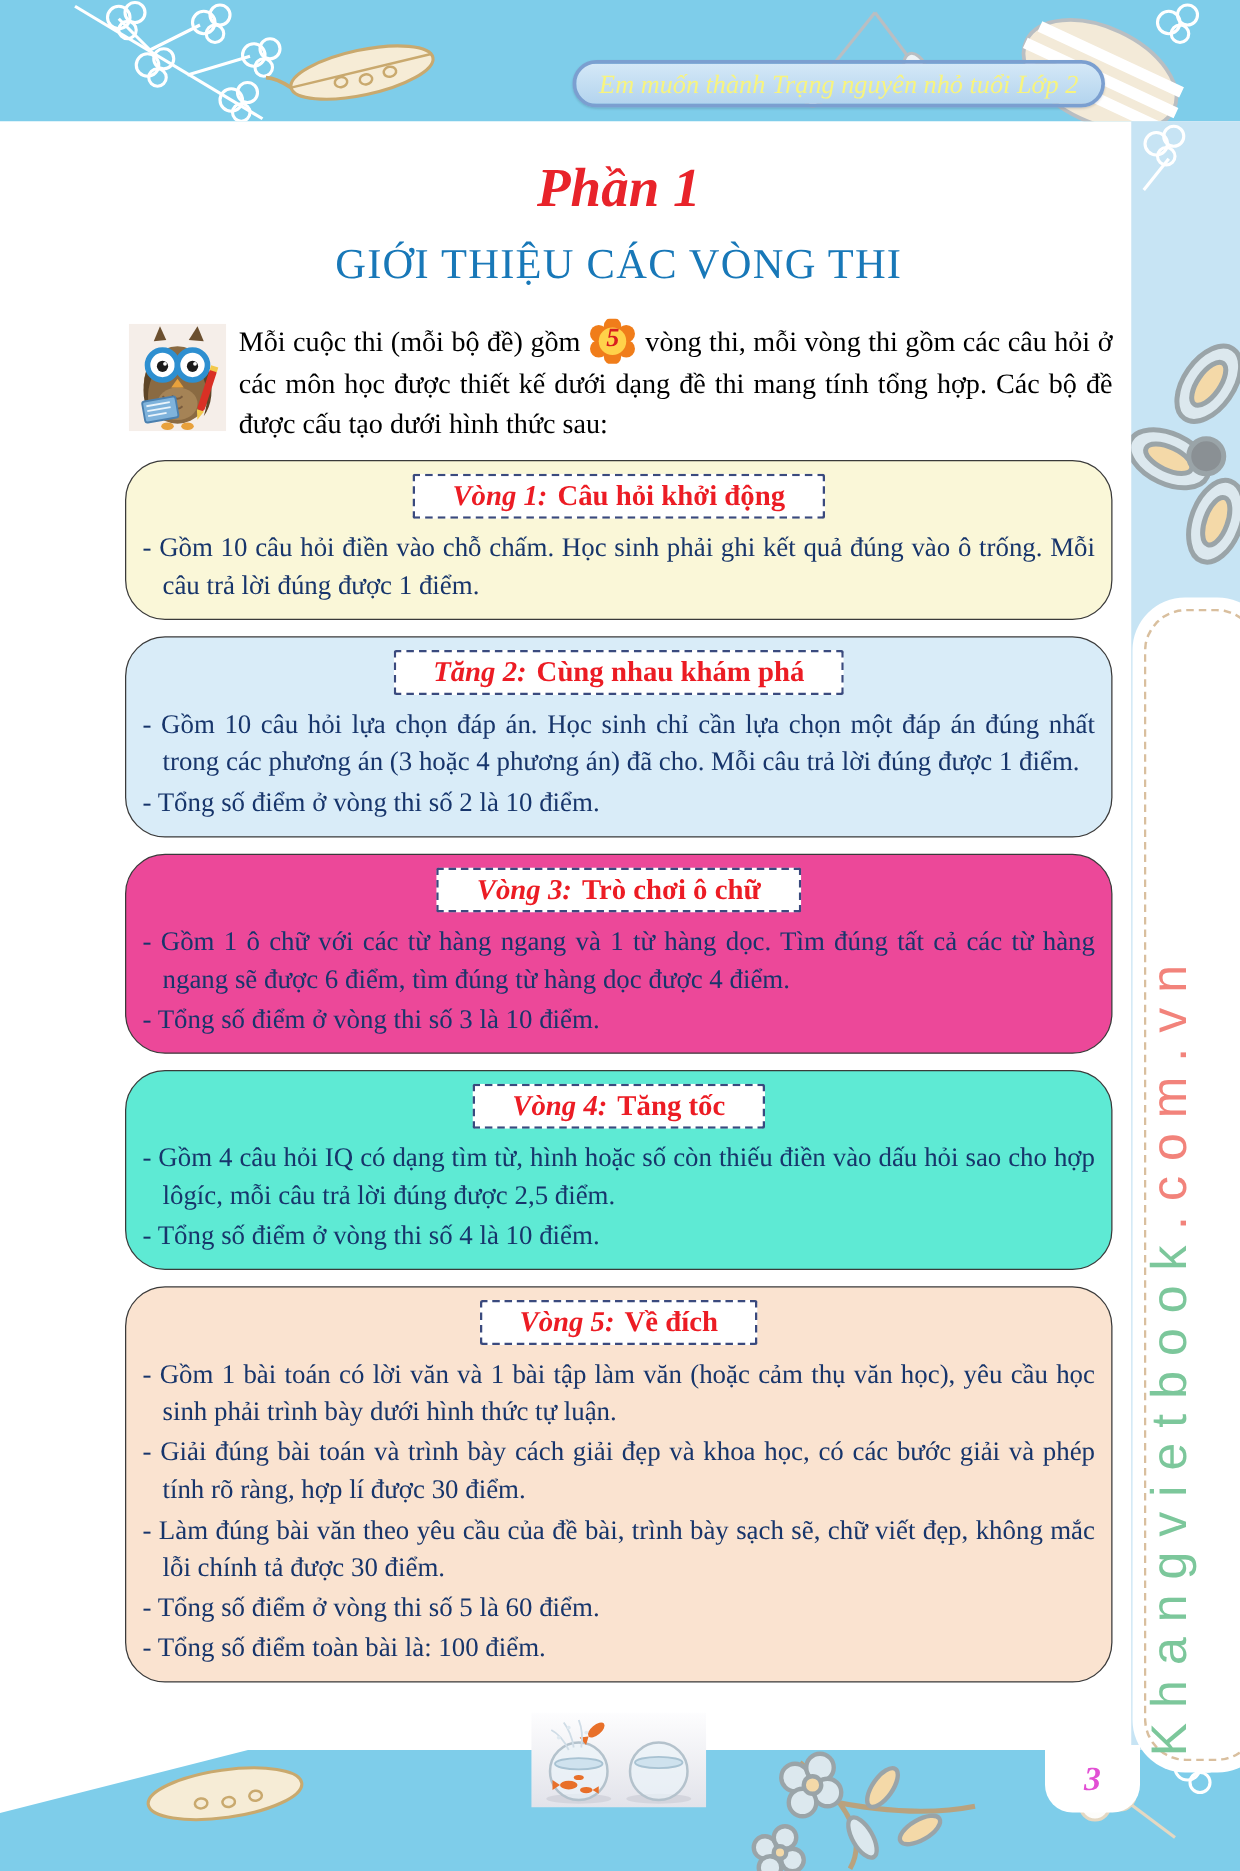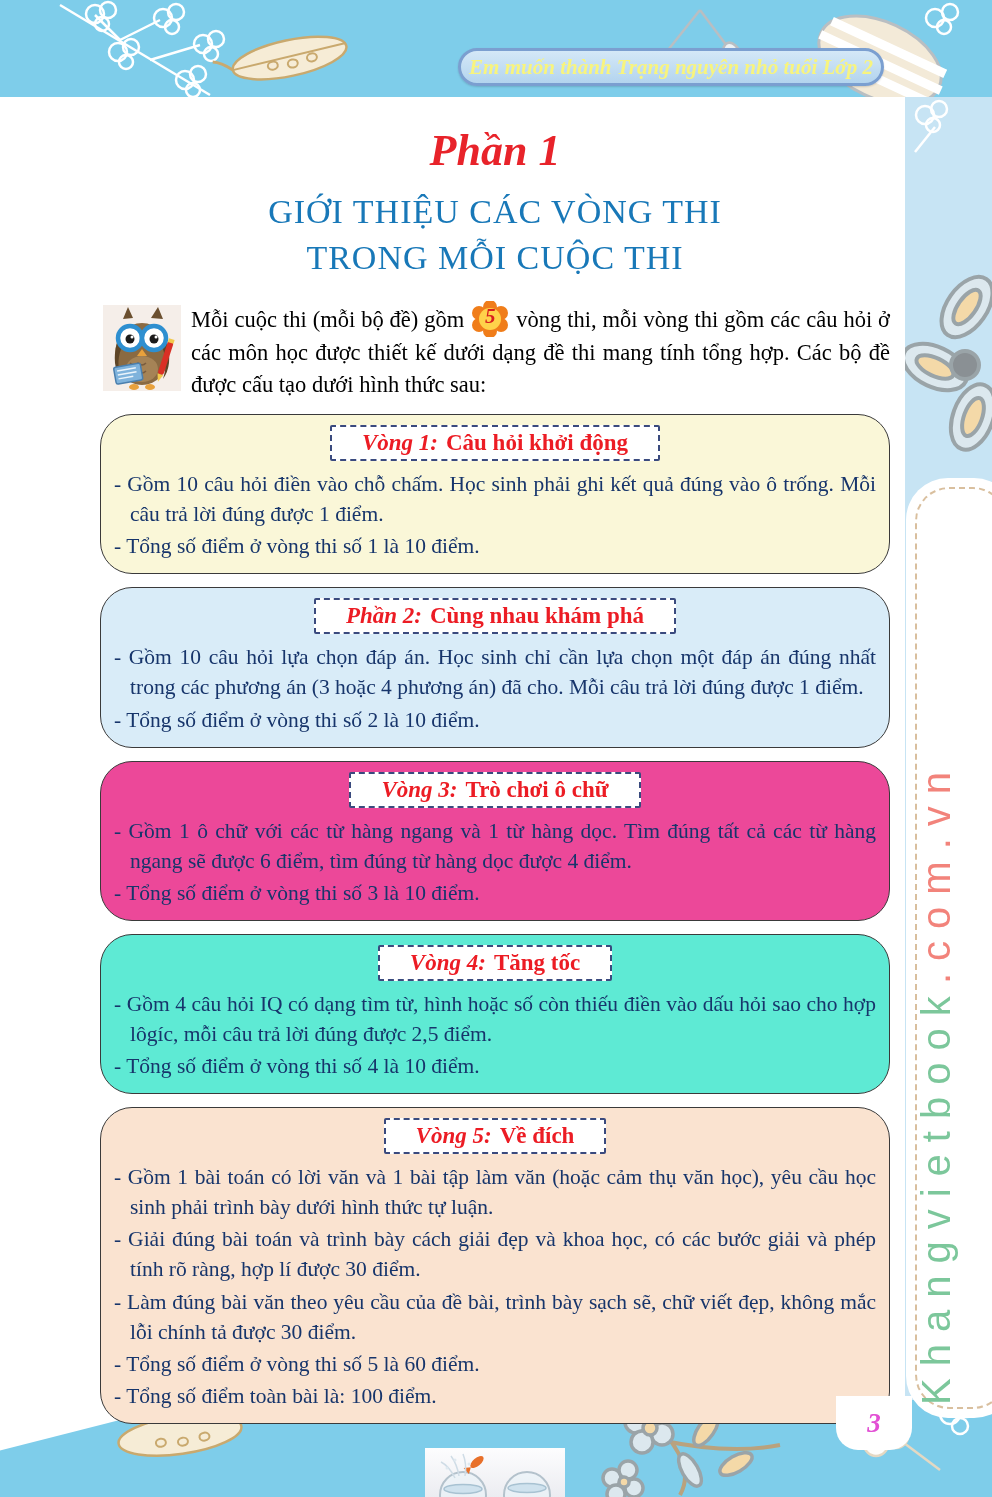--- a/index.html
+++ b/index.html
@@ -15,21 +15,21 @@
   .strip-svg{position:absolute;top:0;left:0;}
   
   .header-pill{
     position:absolute;left:458px;top:48px;width:420px;height:32px;z-index:3;
     background:linear-gradient(#d4e8f7,#b3d4ee);
     border:3px solid #7B9FD0;border-radius:20px;
     display:flex;align-items:center;justify-content:center;
     box-shadow:0 1px 2px rgba(0,0,0,.15);
   }
   .header-pill span{
-    font-style:italic;font-weight:bold;font-size:21px;color:#F8F47E;white-space:nowrap;
+    font-style:italic;font-weight:normal;font-size:21px;color:#F8F47E;white-space:nowrap;
   }
   
   .watermark-panel{
     position:absolute;left:906px;top:478px;width:110px;height:940px;
     background:#ffffff;border-radius:42px;z-index:2;
   }
   .watermark-panel::after{
     content:"";position:absolute;inset:9px;border:2px dashed #D9BF9E;border-radius:34px;
   }
   .watermark-text{
@@ -242,21 +242,20 @@
   <div class="page-tab">
     <span>3</span>
   </div>
 
   <div class="content">
 
     <div class="part-title">Phần 1</div>
 
     <div class="main-title">
       <div>GIỚI THIỆU CÁC VÒNG THI</div>
-      <div>TRONG MỖI CUỘC THI</div>
     </div>
 
     <div class="intro">
       <div class="owl">
         <svg width="78" height="86" viewBox="0 0 78 86">
           <rect x="0" y="0" width="78" height="86" fill="#F5EEE9"></rect>
           <path d="M20 14 L25 2 L30 13 Z" fill="#6B4F2F"></path>
           <path d="M48 13 L55 2 L60 14 Z" fill="#6B4F2F"></path>
           <ellipse cx="39" cy="49" rx="27" ry="31" fill="#8A6A42"></ellipse>
           <path d="M14 38 Q8 60 18 74 Q12 55 20 40 Z" fill="#5E4527"></path>
@@ -299,26 +298,25 @@
           </svg><span class="fnum">5</span></span>
         <span>vòng thi, mỗi vòng thi gồm các câu hỏi ở các môn học được thiết kế dưới dạng đề thi mang tính tổng hợp. Các bộ đề được cấu tạo dưới hình thức sau:</span></p>
       <div style="clear:both"></div>
     </div>
 
     <div class="box box-1">
       <div class="box-title">
         <span class="vlabel">Vòng 1:</span><span class="vname">Câu hỏi khởi động</span>
       </div>
       <div class="box-line">- Gồm 10 câu hỏi điền vào chỗ chấm. Học sinh phải ghi kết quả đúng vào ô trống. Mỗi câu trả lời đúng được 1 điểm.</div>
-      <div class="box-line">- Tổng số điểm ở vòng thi số 1 là 10 điểm.</div>
     </div>
 
     <div class="box box-2">
       <div class="box-title">
-        <span class="vlabel">Phần 2:</span><span class="vname">Cùng nhau khám phá</span>
+        <span class="vlabel">Tăng 2:</span><span class="vname">Cùng nhau khám phá</span>
       </div>
       <div class="box-line">- Gồm 10 câu hỏi lựa chọn đáp án. Học sinh chỉ cần lựa chọn một đáp án đúng nhất trong các phương án (3 hoặc 4 phương án) đã cho. Mỗi câu trả lời đúng được 1 điểm.</div>
       <div class="box-line">- Tổng số điểm ở vòng thi số 2 là 10 điểm.</div>
     </div>
 
     <div class="box box-3">
       <div class="box-title">
         <span class="vlabel">Vòng 3:</span><span class="vname">Trò chơi ô chữ</span>
       </div>
       <div class="box-line">- Gồm 1 ô chữ với các từ hàng ngang và 1 từ hàng dọc. Tìm đúng tất cả các từ hàng ngang sẽ được 6 điểm, tìm đúng từ hàng dọc được 4 điểm.</div>

